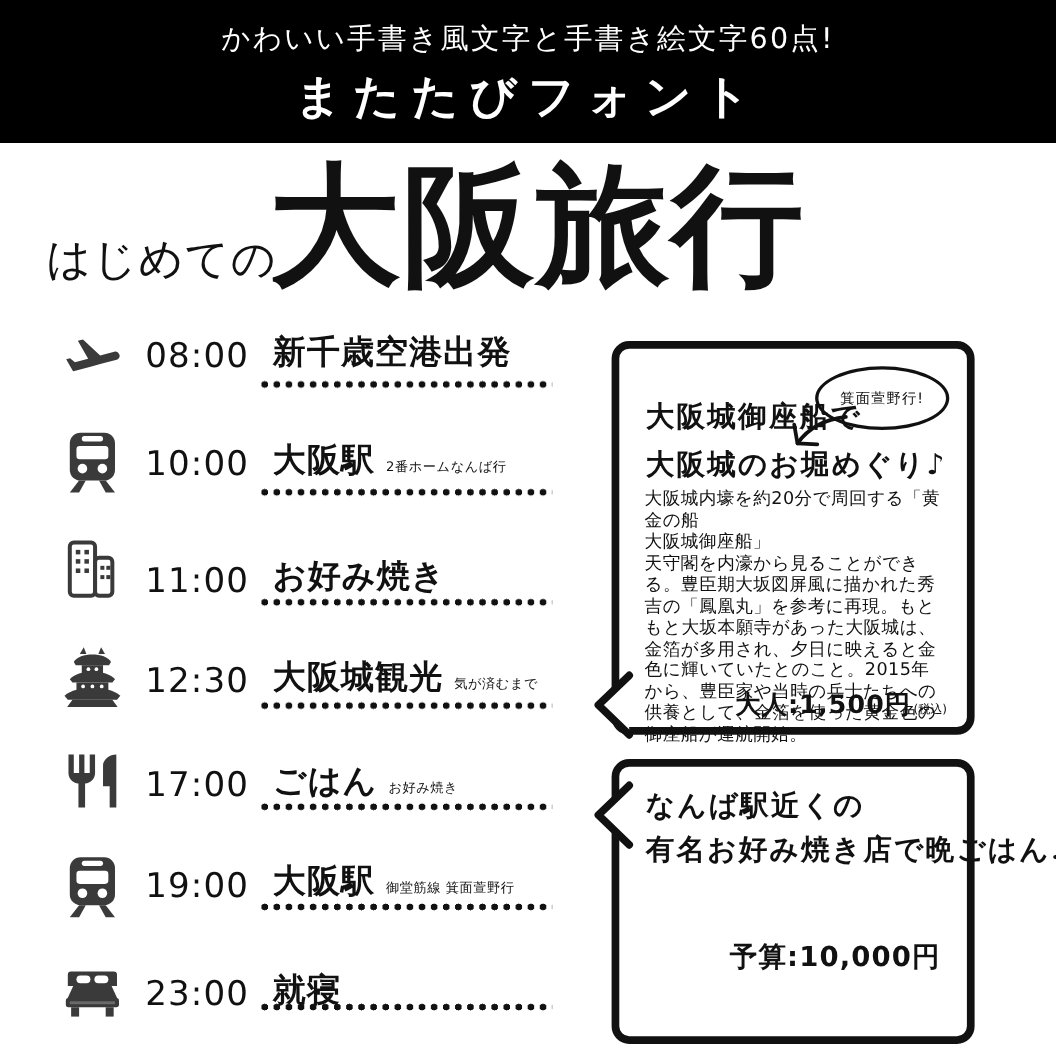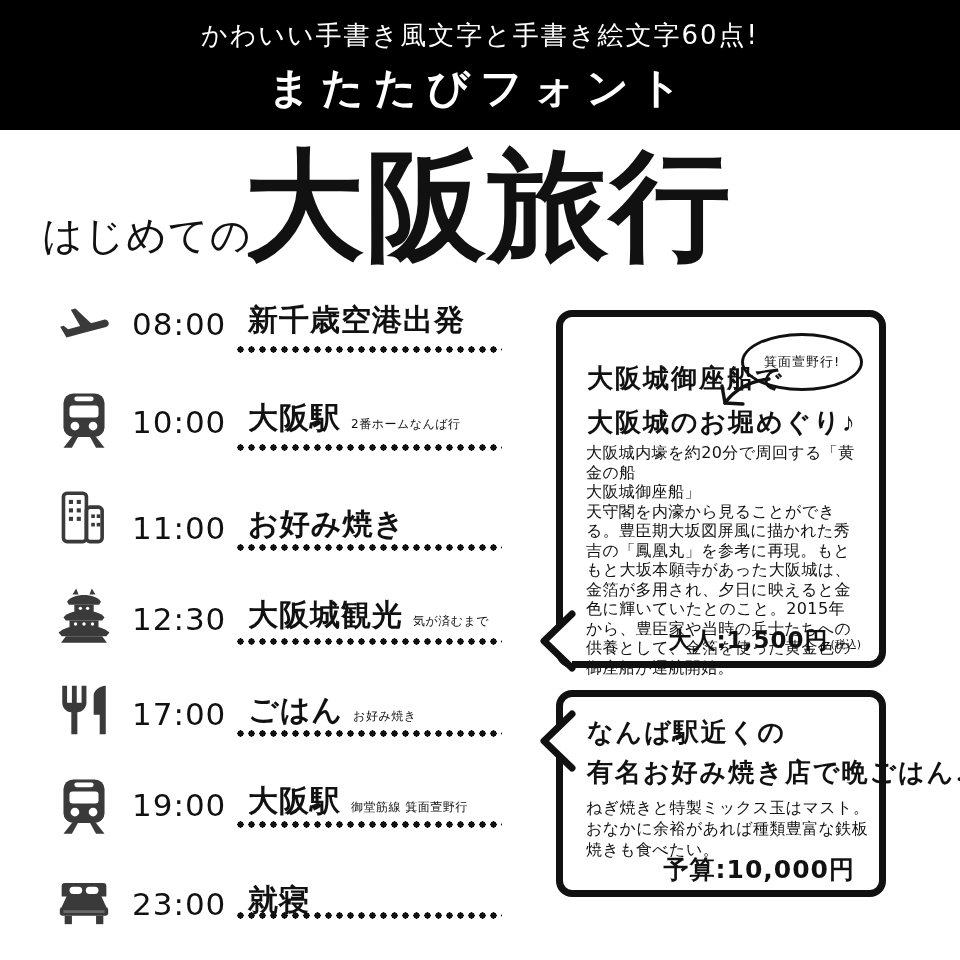--- a/index.html
+++ b/index.html
@@ -24,27 +24,27 @@
   .label-wrap{position:absolute;left:248px;display:flex;align-items:baseline;gap:10px;white-space:nowrap;}
   .label{font-size:30px;font-weight:600;letter-spacing:1px;}
   .note{font-size:12px;font-weight:400;letter-spacing:0.5px;}
   .dots{position:absolute;left:236px;width:266px;height:9px;
     background-image:radial-gradient(circle 3.2px at 4.5px 4.5px,#111 97%,transparent 100%);
     background-size:11px 9px;background-repeat:repeat-x;}
   
   .note-box{position:absolute;left:556px;width:330px;background:#fff;
     border:7px solid #111;border-radius:16px;box-sizing:border-box;}
   .box1{top:310px;height:358px;}
-  .box2{top:690px;height:207px;}
+  .box2{top:690px;height:259px;}
   .tail{position:absolute;left:-29px;width:42px;height:62px;overflow:visible;}
   .tail-1{top:293px;}
   .tail-2{top:13px;}
   .box-heading{position:absolute;left:24px;font-size:26px;font-weight:600;letter-spacing:2px;white-space:nowrap;}
   .b1-h1{top:44px;}
-  .b1-h2{top:88px;font-family:Liberation Serif, serif;}
+  .b1-h2{top:88px;}
   .b2-h1{top:18px;}
   .b2-h2{top:58px;}
   .box-body{position:absolute;left:23px;font-size:16px;line-height:19.5px;
     letter-spacing:0.4px;white-space:pre-line;}
   .b1-body{top:126px;width:274px;}
   .b2-body{top:100px;width:286px;line-height:21px;}
   .price-row{position:absolute;display:flex;align-items:baseline;gap:2px;white-space:nowrap;}
   .b1-price{right:18px;top:308px;}
   .b2-price{right:24px;top:156px;}
   .price-main{font-size:23px;font-weight:600;letter-spacing:1px;}
@@ -230,20 +230,18 @@
     </div>
   </div>
 
   <div class="note-box box2">
     <svg class="tail tail-2" viewBox="0 0 42 62">
       <polygon points="38,0 6,31 38,62" fill="#fff"></polygon>
       <path d="M38,4 L10,31 L38,58" fill="none" stroke="#111" stroke-width="7" stroke-linecap="round" stroke-linejoin="round"></path>
     </svg>
     <div class="box-heading b2-h1">なんば駅近くの</div>
     <div class="box-heading b2-h2">有名お好み焼き店で晩ごはん♪</div>
-    <div class="box-body b2-body">ねぎ焼きと特製ミックス玉はマスト。
-おなかに余裕があれば種類豊富な鉄板焼きも食べたい。</div>
     <div class="price-row b2-price">
       <span class="price-main" style="font-size:25px">予算:10,000円</span>
     </div>
   </div>
 
 </div>
 
 </body></html>

